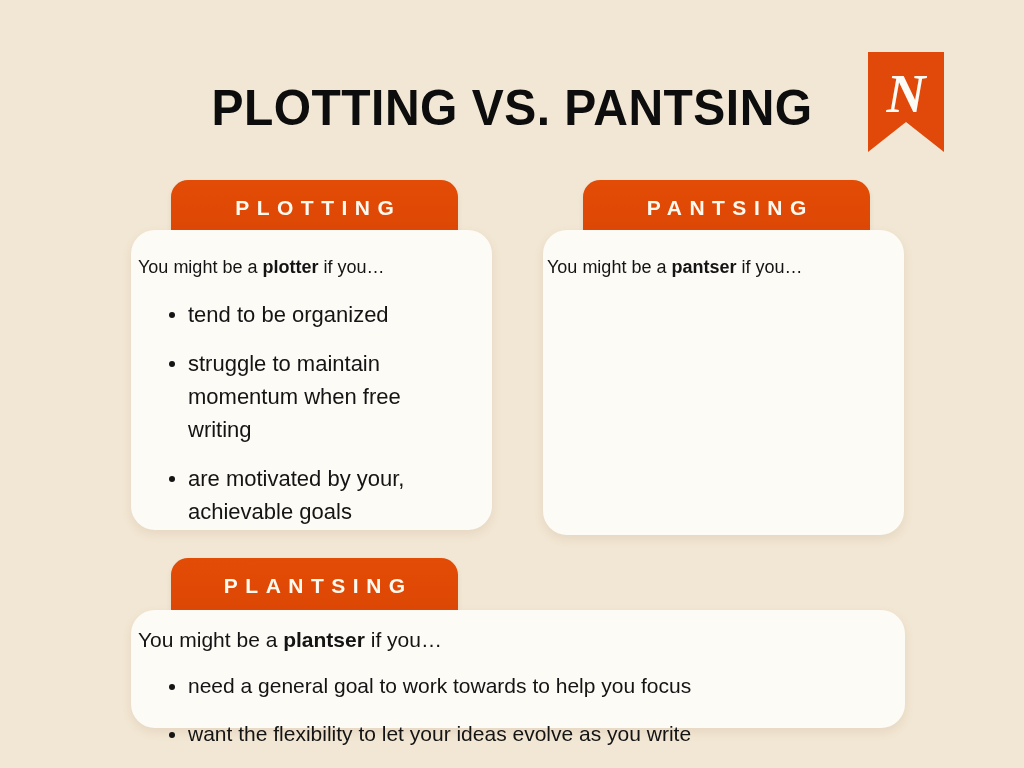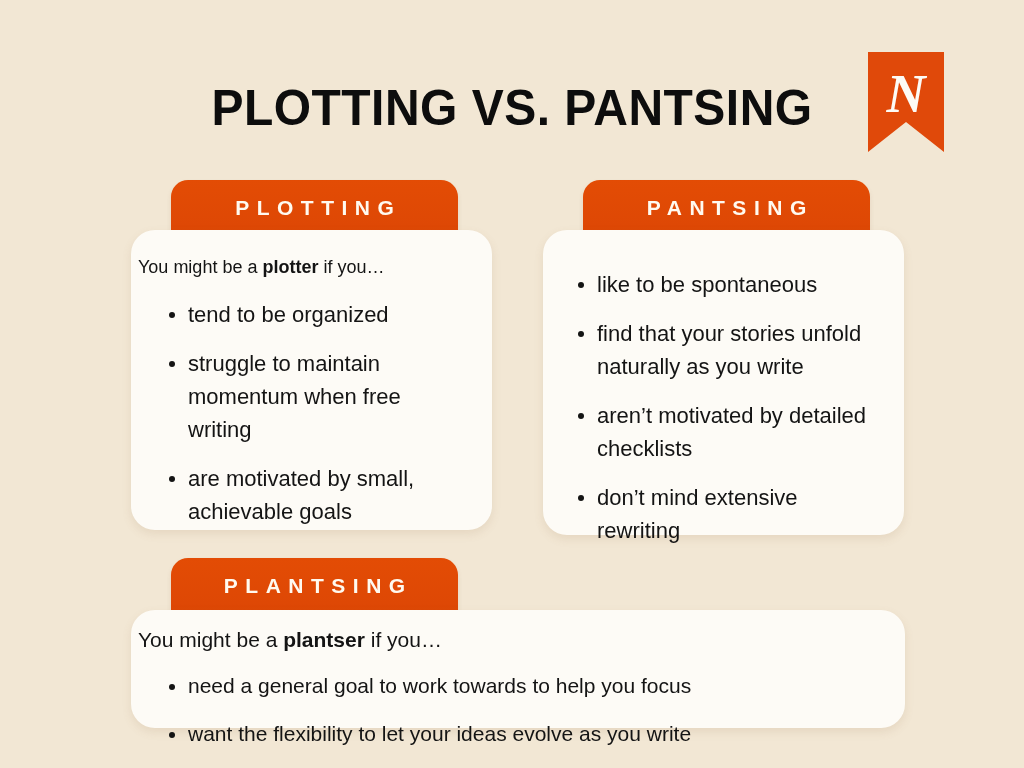--- a/index.html
+++ b/index.html
@@ -146,36 +146,31 @@
 
 <div class="card" id="card-plotting">
   <div class="card-tab">
     <span>PLOTTING</span>
   </div>
   <div class="card-body">
     <p class="lead"><span>You might be a </span><b>plotter</b><span> if you…</span></p>
     <ul class="bullets">
       <li>tend to be organized</li>
       <li>struggle to maintain momentum when free writing</li>
-      <li>are motivated by small, achievable goals</li>
+      <li>are motivated by your, achievable goals</li>
     </ul>
   </div>
 </div>
 
 <div class="card" id="card-pantsing">
   <div class="card-tab">
     <span>PANTSING</span>
   </div>
   <div class="card-body">
-    <ul class="bullets">
-      <li>like to be spontaneous</li>
-      <li>find that your stories unfold naturally as you write</li>
-      <li>aren’t motivated by detailed checklists</li>
-      <li>don’t mind extensive rewriting</li>
-    </ul>
+    <p class="lead"><span>You might be a </span><b>pantser</b><span> if you…</span></p>
   </div>
 </div>
 
 <div class="card" id="card-plantsing">
   <div class="card-tab">
     <span>PLANTSING</span>
   </div>
   <div class="card-body">
     <p class="lead"><span>You might be a </span><b>plantser</b><span> if you…</span></p>
     <ul class="bullets">

